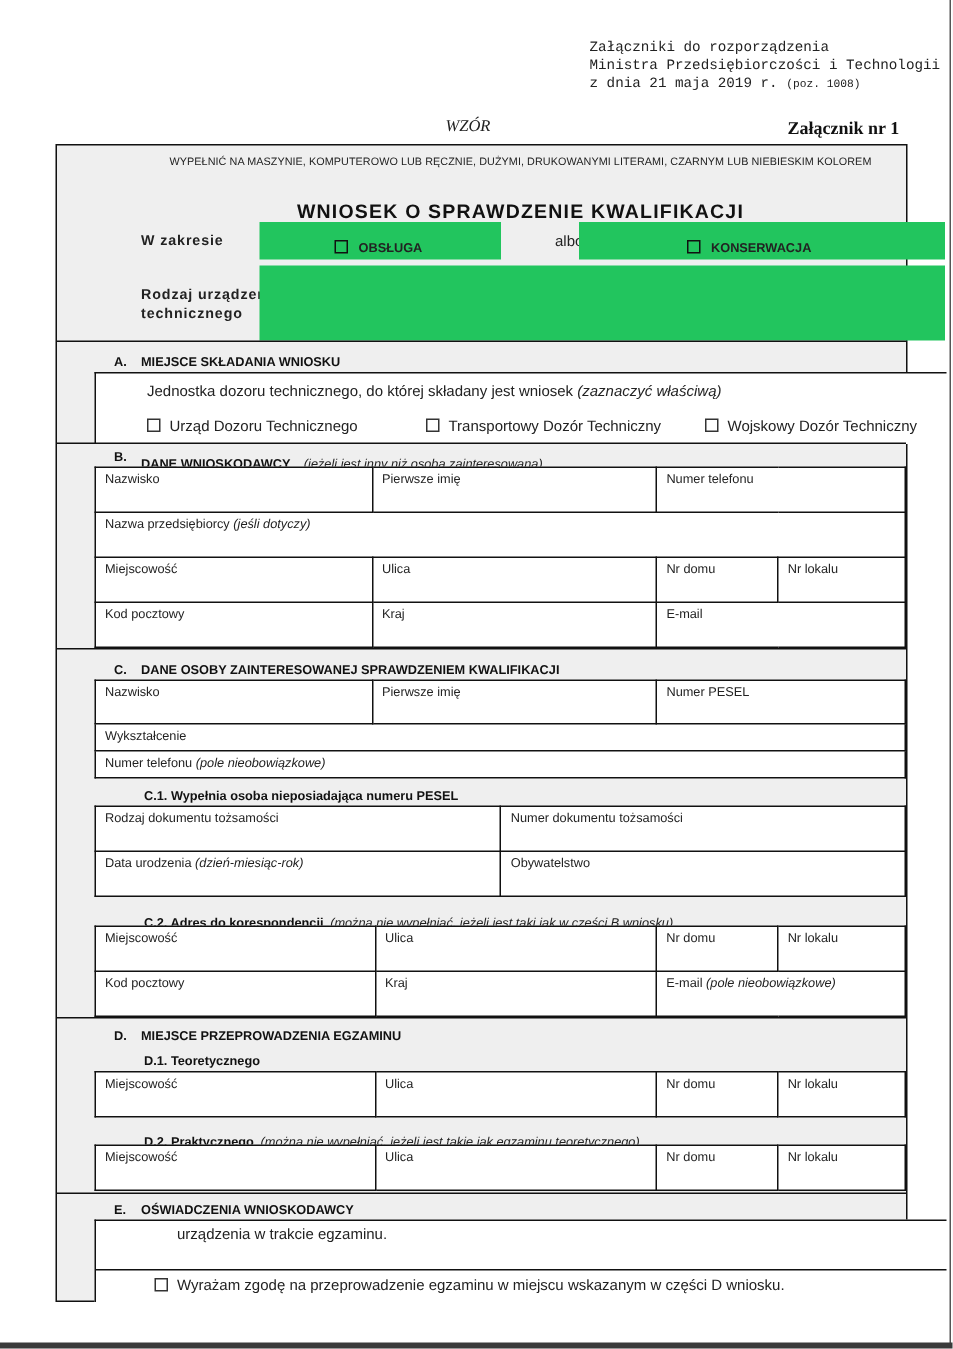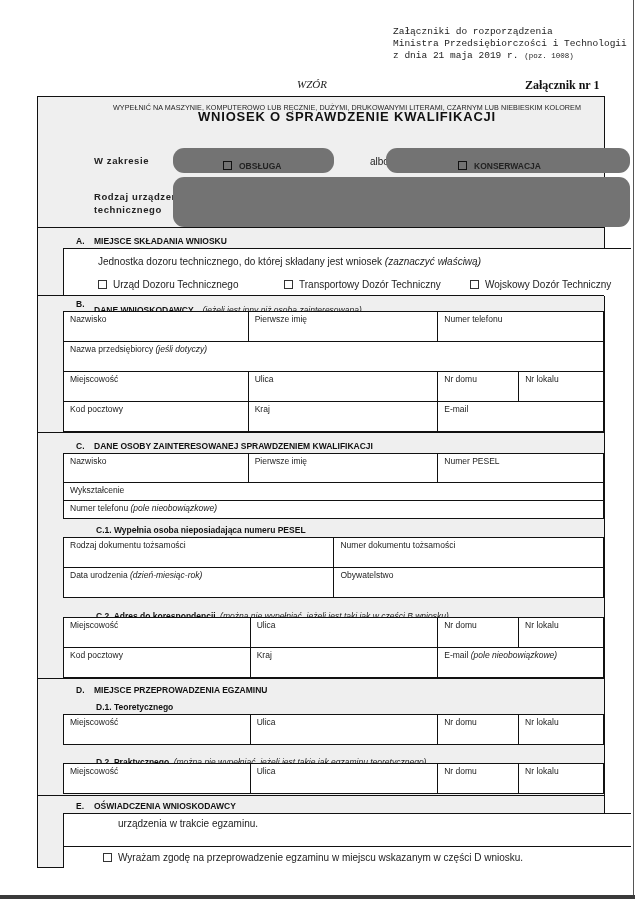--- a/index.html
+++ b/index.html
@@ -6,23 +6,23 @@
   body { width:635px; height:899px; background:#ffffff; position:relative; overflow:hidden; font-family:"Liberation Sans", sans-serif; color:#111; }
   .page-edge { position:absolute; right:1px; top:0; width:1px; height:896px; background:#555; }
   .bottom-bar { position:absolute; left:0; bottom:0; width:635px; height:4px; background:#3a3a3a; }
   .hdr { position:absolute; left:393px; top:26px; font-family:Liberation Mono, monospace; font-size:9.5px; line-height:12px; color:#222; }
   .hdr .small { font-size:7.5px; }
   .wzor { position:absolute; left:297px; top:78px; font-family:"Liberation Serif", serif; font-style:italic; font-size:11px; color:#222;text-align:center; }
   .zal { position:absolute; left:525px; top:78px; font-family:"Liberation Serif", serif; font-weight:bold; font-size:12px; color:#111; }
   .form { position:absolute; left:37px; top:96px; width:566px; height:770px; border:1px solid #111; background:#efefef; }
   .abs { position:absolute;padding-left:26px; }
   .instr { left:0; width:566px; top:6px; text-align:center; font-size:7.2px; letter-spacing:0.05px; color:#222; }
-  .title { left:0; width:566px; top:12px; text-align:center; font-weight:bold; font-size:13px; letter-spacing:0.8px; color:#111; }
+  .title { left:0; width:566px; top:36px; text-align:center; font-weight:bold; font-size:13px; letter-spacing:0.8px; color:#111; }
   .lab-bold { font-weight:bold; font-size:9.5px; letter-spacing:0.6px; color:#222; }
-  .whitebox { background:#737373;border-radius:11px; }
+  .whitebox { background:#22c55e; }
   .cb { display:inline-block; width:7px; height:7px; border:1.5px solid #111; vertical-align:-1px; margin-right:7px; }
   .cb-thin { display:inline-block; width:7px; height:7px; border:1px solid #333; vertical-align:-1px; margin-right:6px; background:#fff; }
   .opt { font-weight:bold; font-size:8.5px; color:#222; }
   .hline { position:absolute; left:0; width:566px; height:1px; background:#111; }
   .sec-letter { font-weight:bold; font-size:8.5px; color:#111; }
   .sec-title { font-weight:bold; font-size:8.5px; color:#111; }
   .sec-note { font-style:italic; font-weight:normal; font-size:8.5px; color:#222; }
   .sub-title { font-weight:bold; font-size:8.5px; color:#111; }
   table.grid { position:absolute; left:25px; border-collapse:collapse; background:#fff; }
   table.grid td { border:1px solid #111; vertical-align:top; font-size:8.5px; color:#222; padding:2px 4px 0 6px; }

